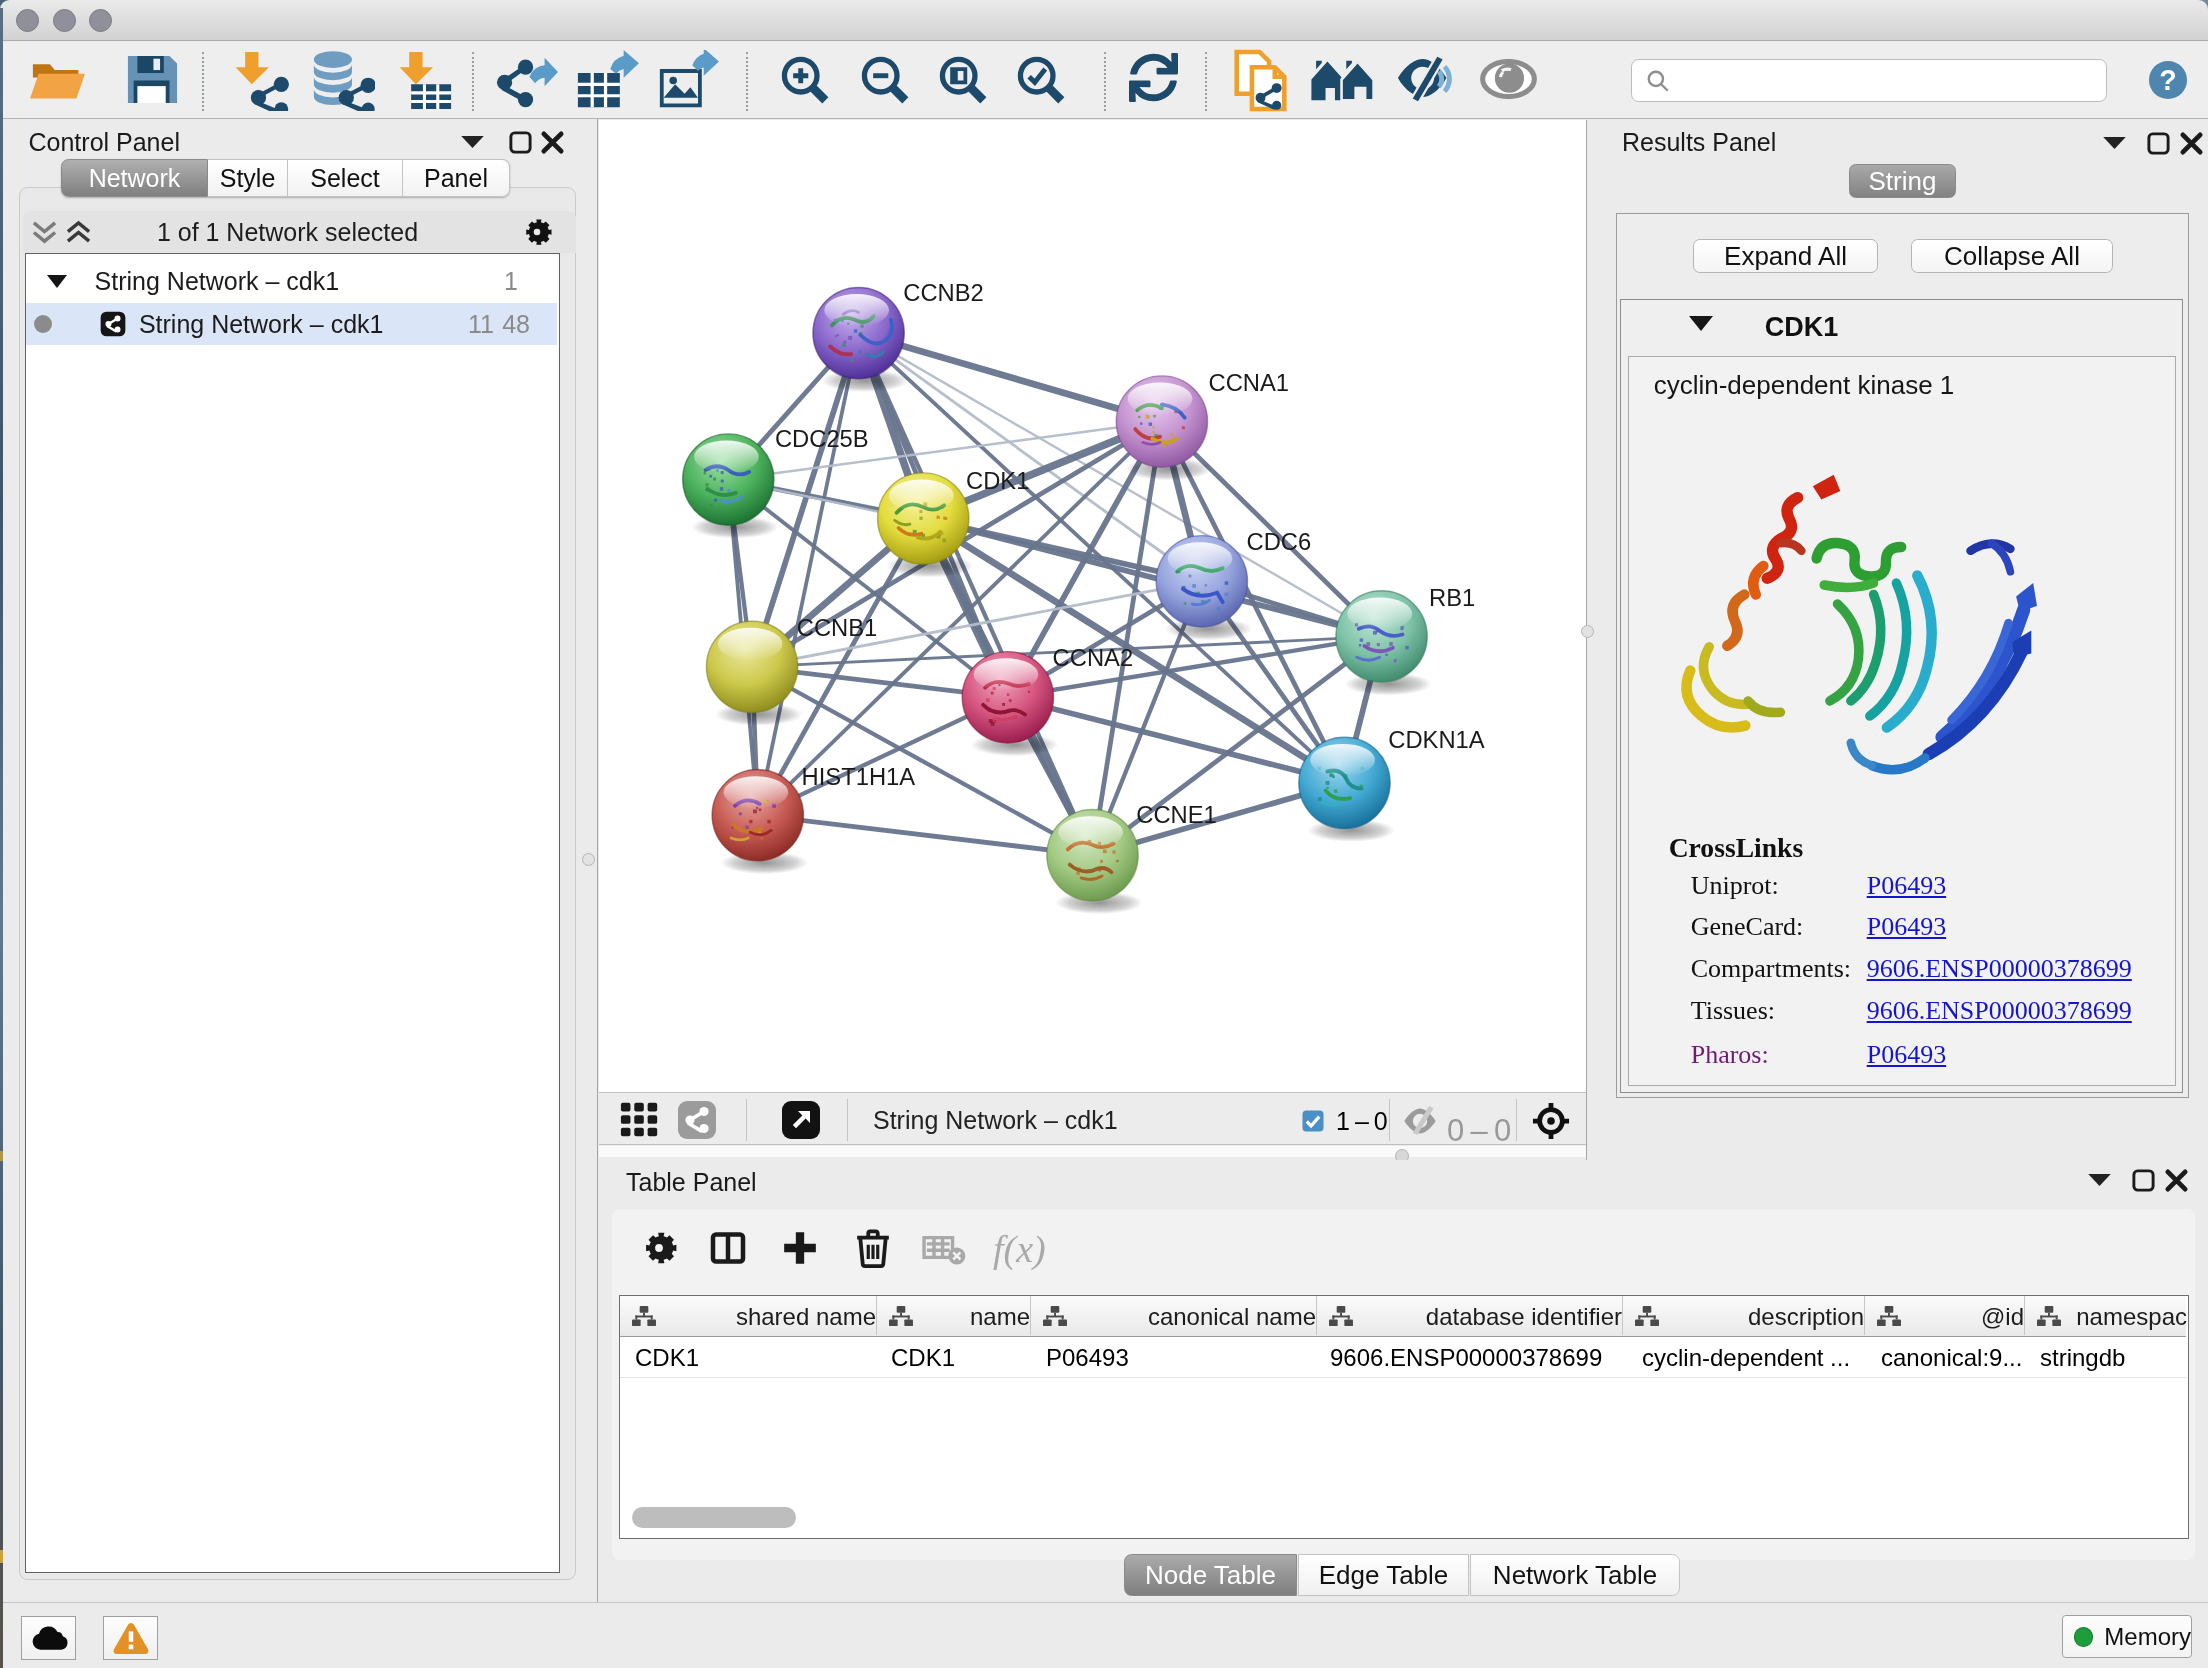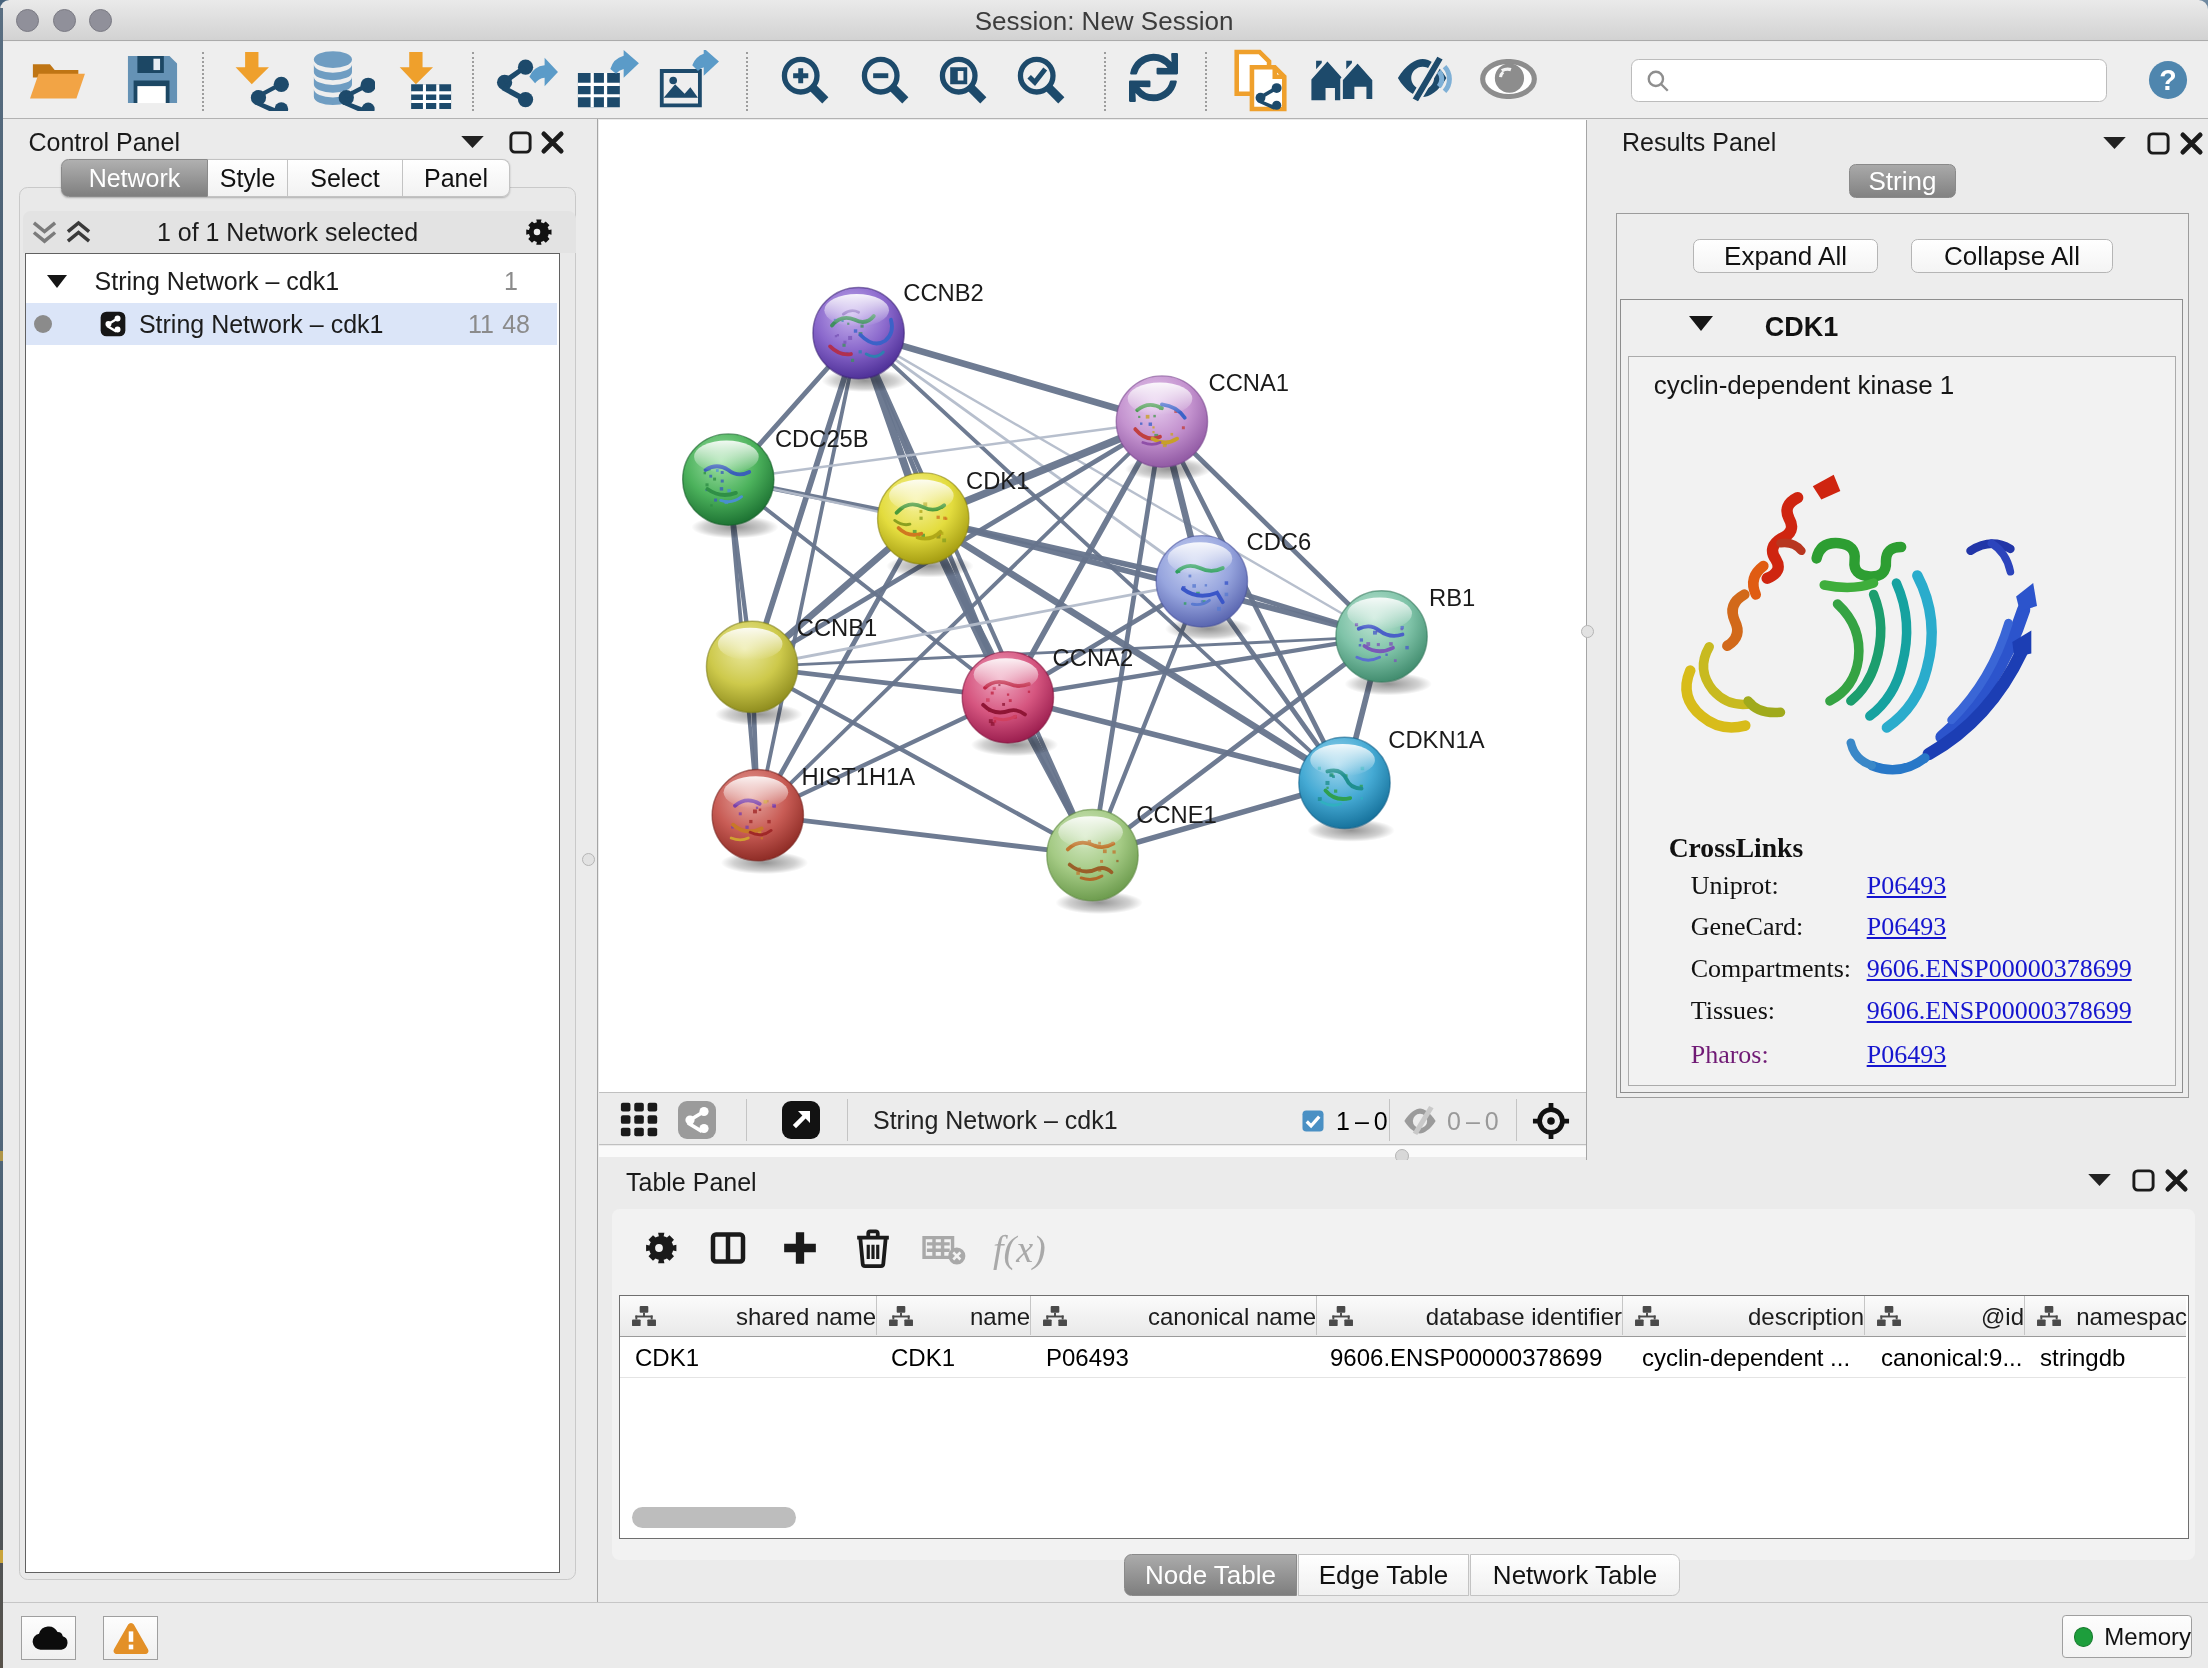--- a/index.html
+++ b/index.html
@@ -80,21 +80,20 @@
 <div style="position:absolute;left:0;top:0;width:15px;height:15px;background:#47637c"></div>
 <div style="position:absolute;right:0;top:0;width:15px;height:15px;background:#6f89a0"></div>
 <div style="position:absolute;left:0;top:7.6px;width:2.9px;height:1661px;z-index:9;background:linear-gradient(#5a6f82,#3f5468 30%,#62788c 55%,#44586a 80%,#58524a)"></div>
 <div style="position:absolute;left:0;top:1550px;width:2.9px;height:13.3px;z-index:10;background:#c9a43c"></div>
 <div style="position:absolute;left:0;top:1151px;width:2.9px;height:9.5px;z-index:10;background:#b09648"></div>
 
 <div id="titlebar">
   <div class="light" style="left:16px"></div>
   <div class="light" style="left:53px"></div>
   <div class="light" style="left:89px"></div>
-  <div id="title">Session: New Session</div>
 </div>
 
 <div id="toolbar">
 <div class="tsep" style="left:202px"></div>
 <div class="tsep" style="left:472px"></div>
 <div class="tsep" style="left:746px"></div>
 <div class="tsep" style="left:1104px"></div>
 <div class="tsep" style="left:1205px"></div>
 <div id="searchbox">
       <svg width="28.5" height="28.5" style="position:absolute;left:12.4px;top:6.7px" viewBox="0 0 24 24">
@@ -641,21 +640,21 @@
 </g>
 </svg>
 </div>
 <div id="canvbar">
   <div class="cbsep" style="left:147px"></div>
   <div class="cbsep" style="left:248px"></div>
   <div class="cbsep" style="left:790px"></div>
   <div class="cbsep" style="left:917px"></div>
   <div style="position:absolute;left:274px;top:13.3px;font-size:25px;color:#222">String Network – cdk1</div>
   <div style="position:absolute;left:737px;top:14.3px;font-size:25px;color:#000000">1 – 0</div>
-  <div style="position:absolute;left:848px;top:14px;font-size:25px;color:#999">0 – 0</div>
+  <div style="position:absolute;left:848px;top:20px;font-size:31px;color:#999">0 – 0</div>
   <svg style="position:absolute;left:20px;top:5.7px" width="42" height="42" viewBox="0 0 44 44">
       <g fill="#1a1a1a">
         <rect x="2" y="4" width="10" height="9" rx="2"></rect>
         <rect x="16" y="4" width="10" height="9" rx="2"></rect>
         <rect x="30" y="4" width="10" height="9" rx="2"></rect>
         <rect x="2" y="17" width="10" height="9" rx="2"></rect>
         <rect x="16" y="17" width="10" height="9" rx="2"></rect>
         <rect x="30" y="17" width="10" height="9" rx="2"></rect>
         <rect x="2" y="30" width="10" height="9" rx="2"></rect>
         <rect x="16" y="30" width="10" height="9" rx="2"></rect>

